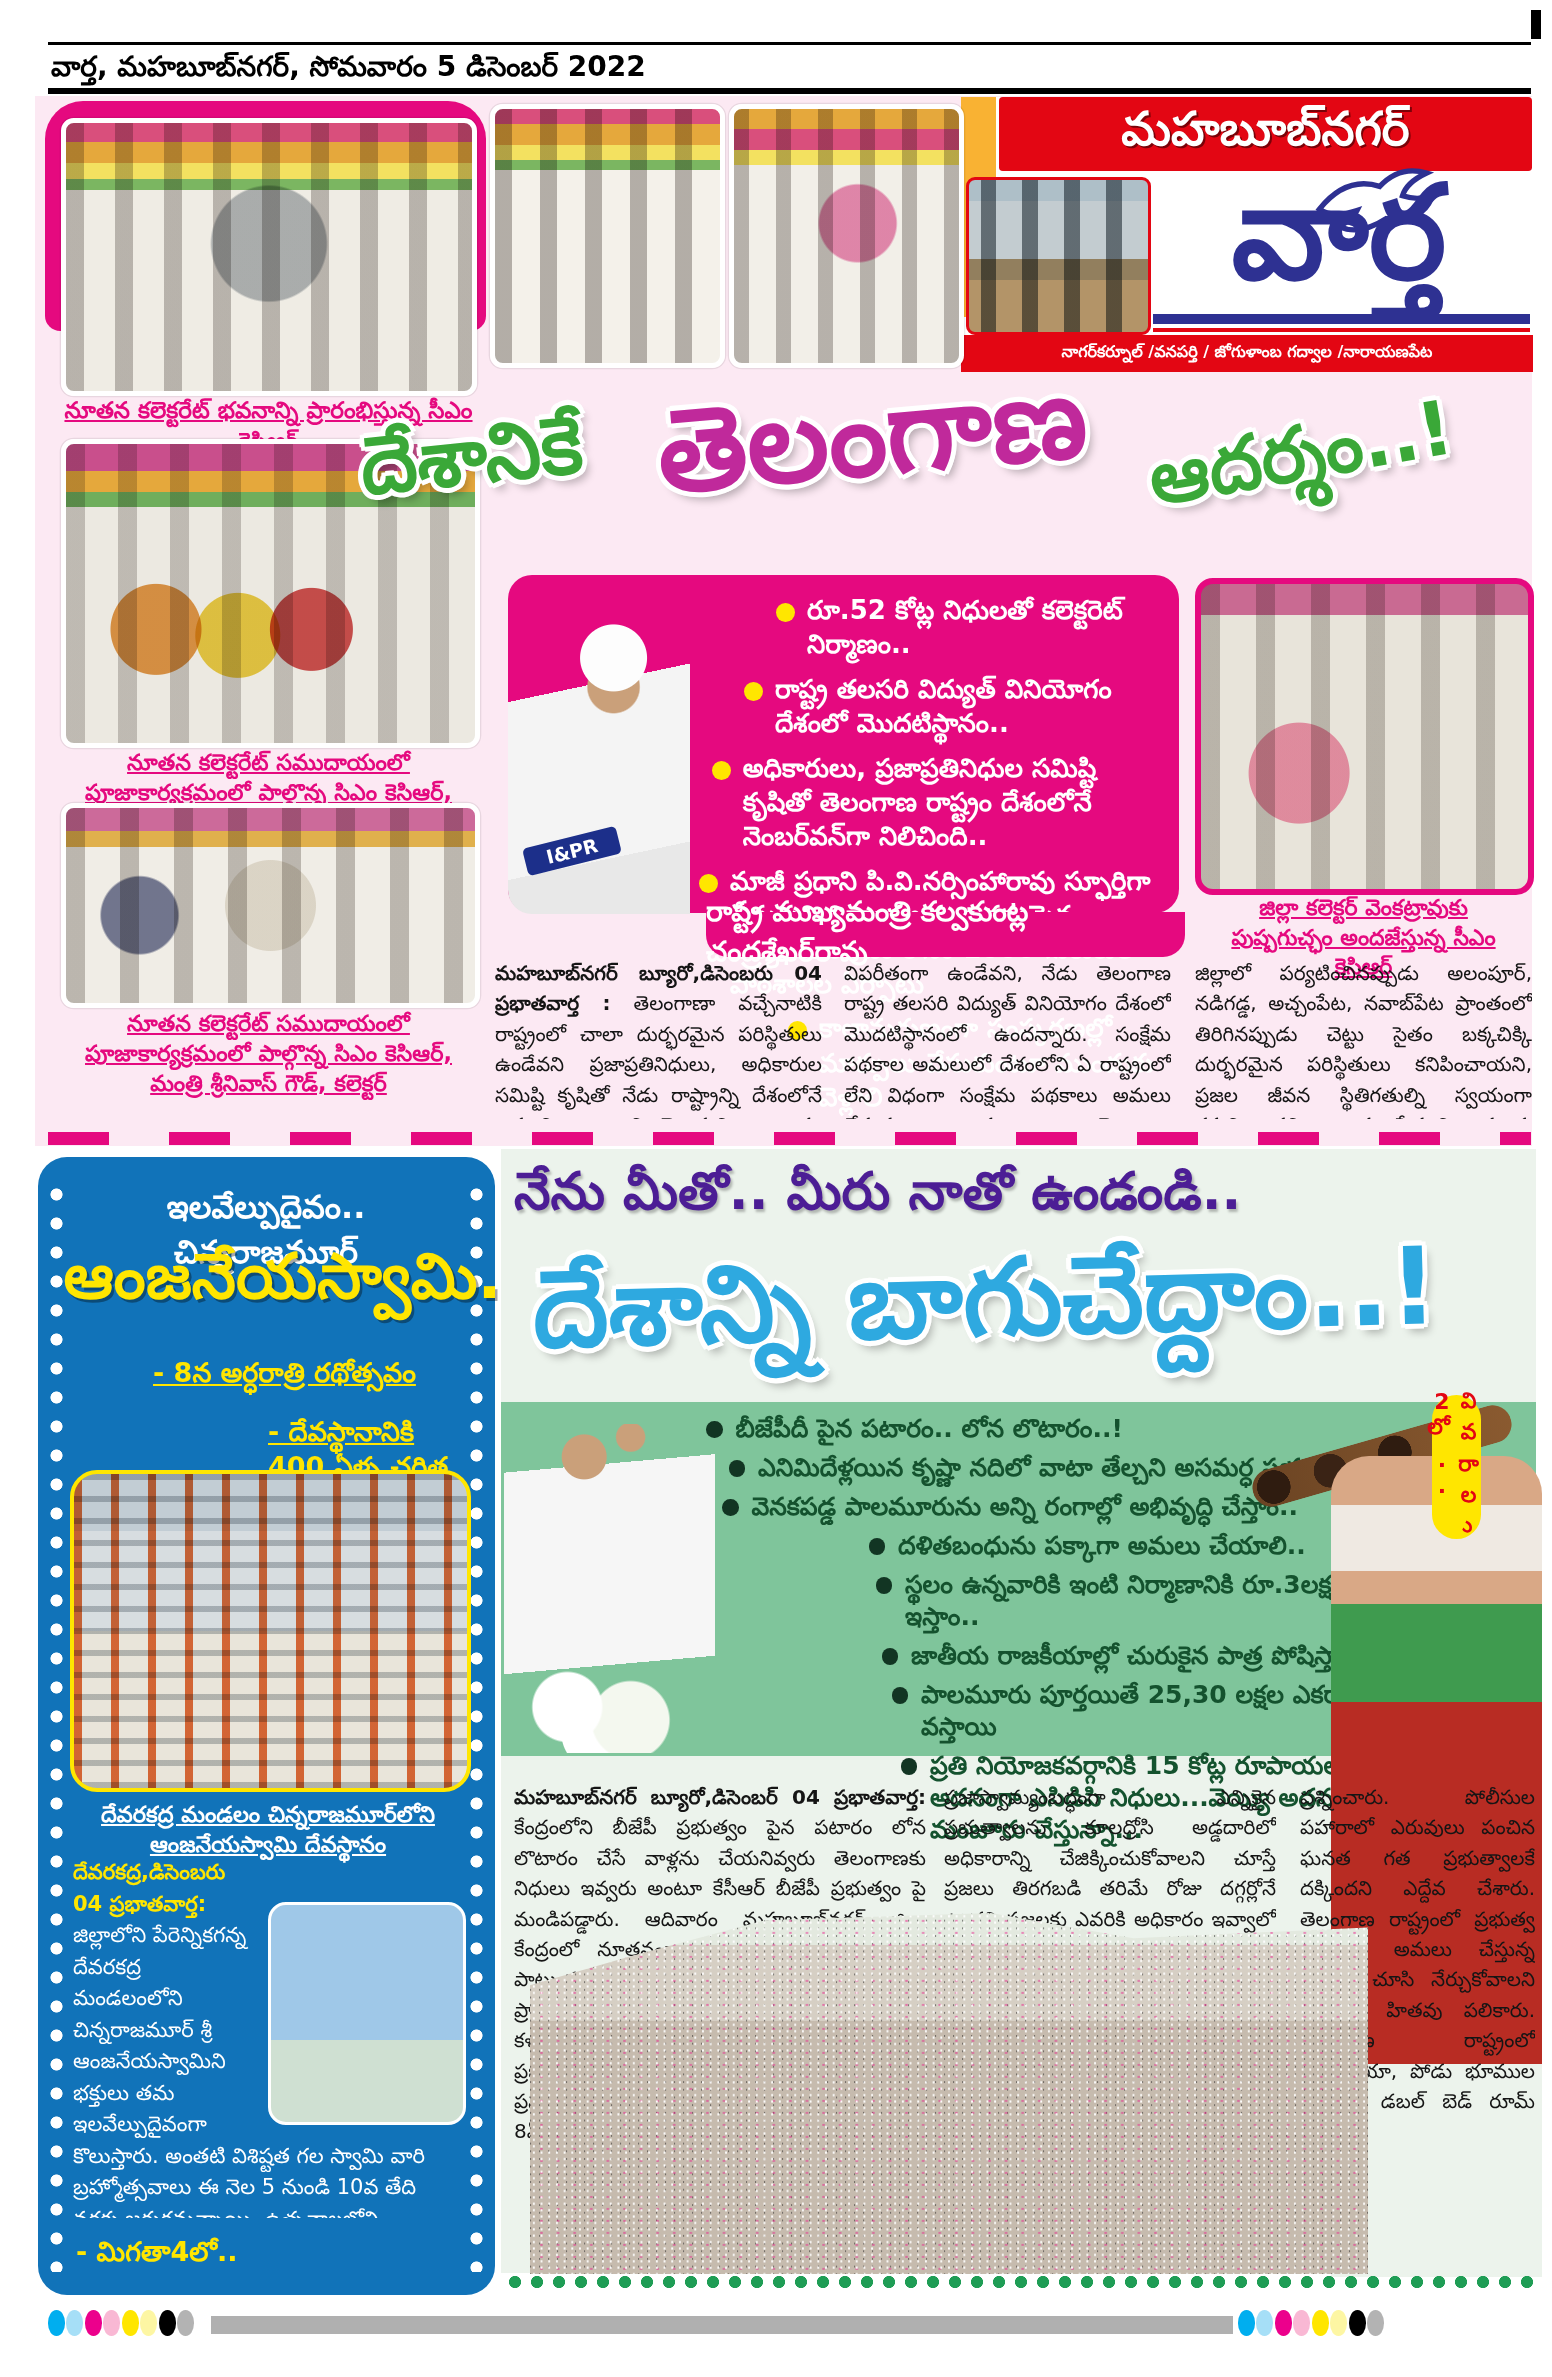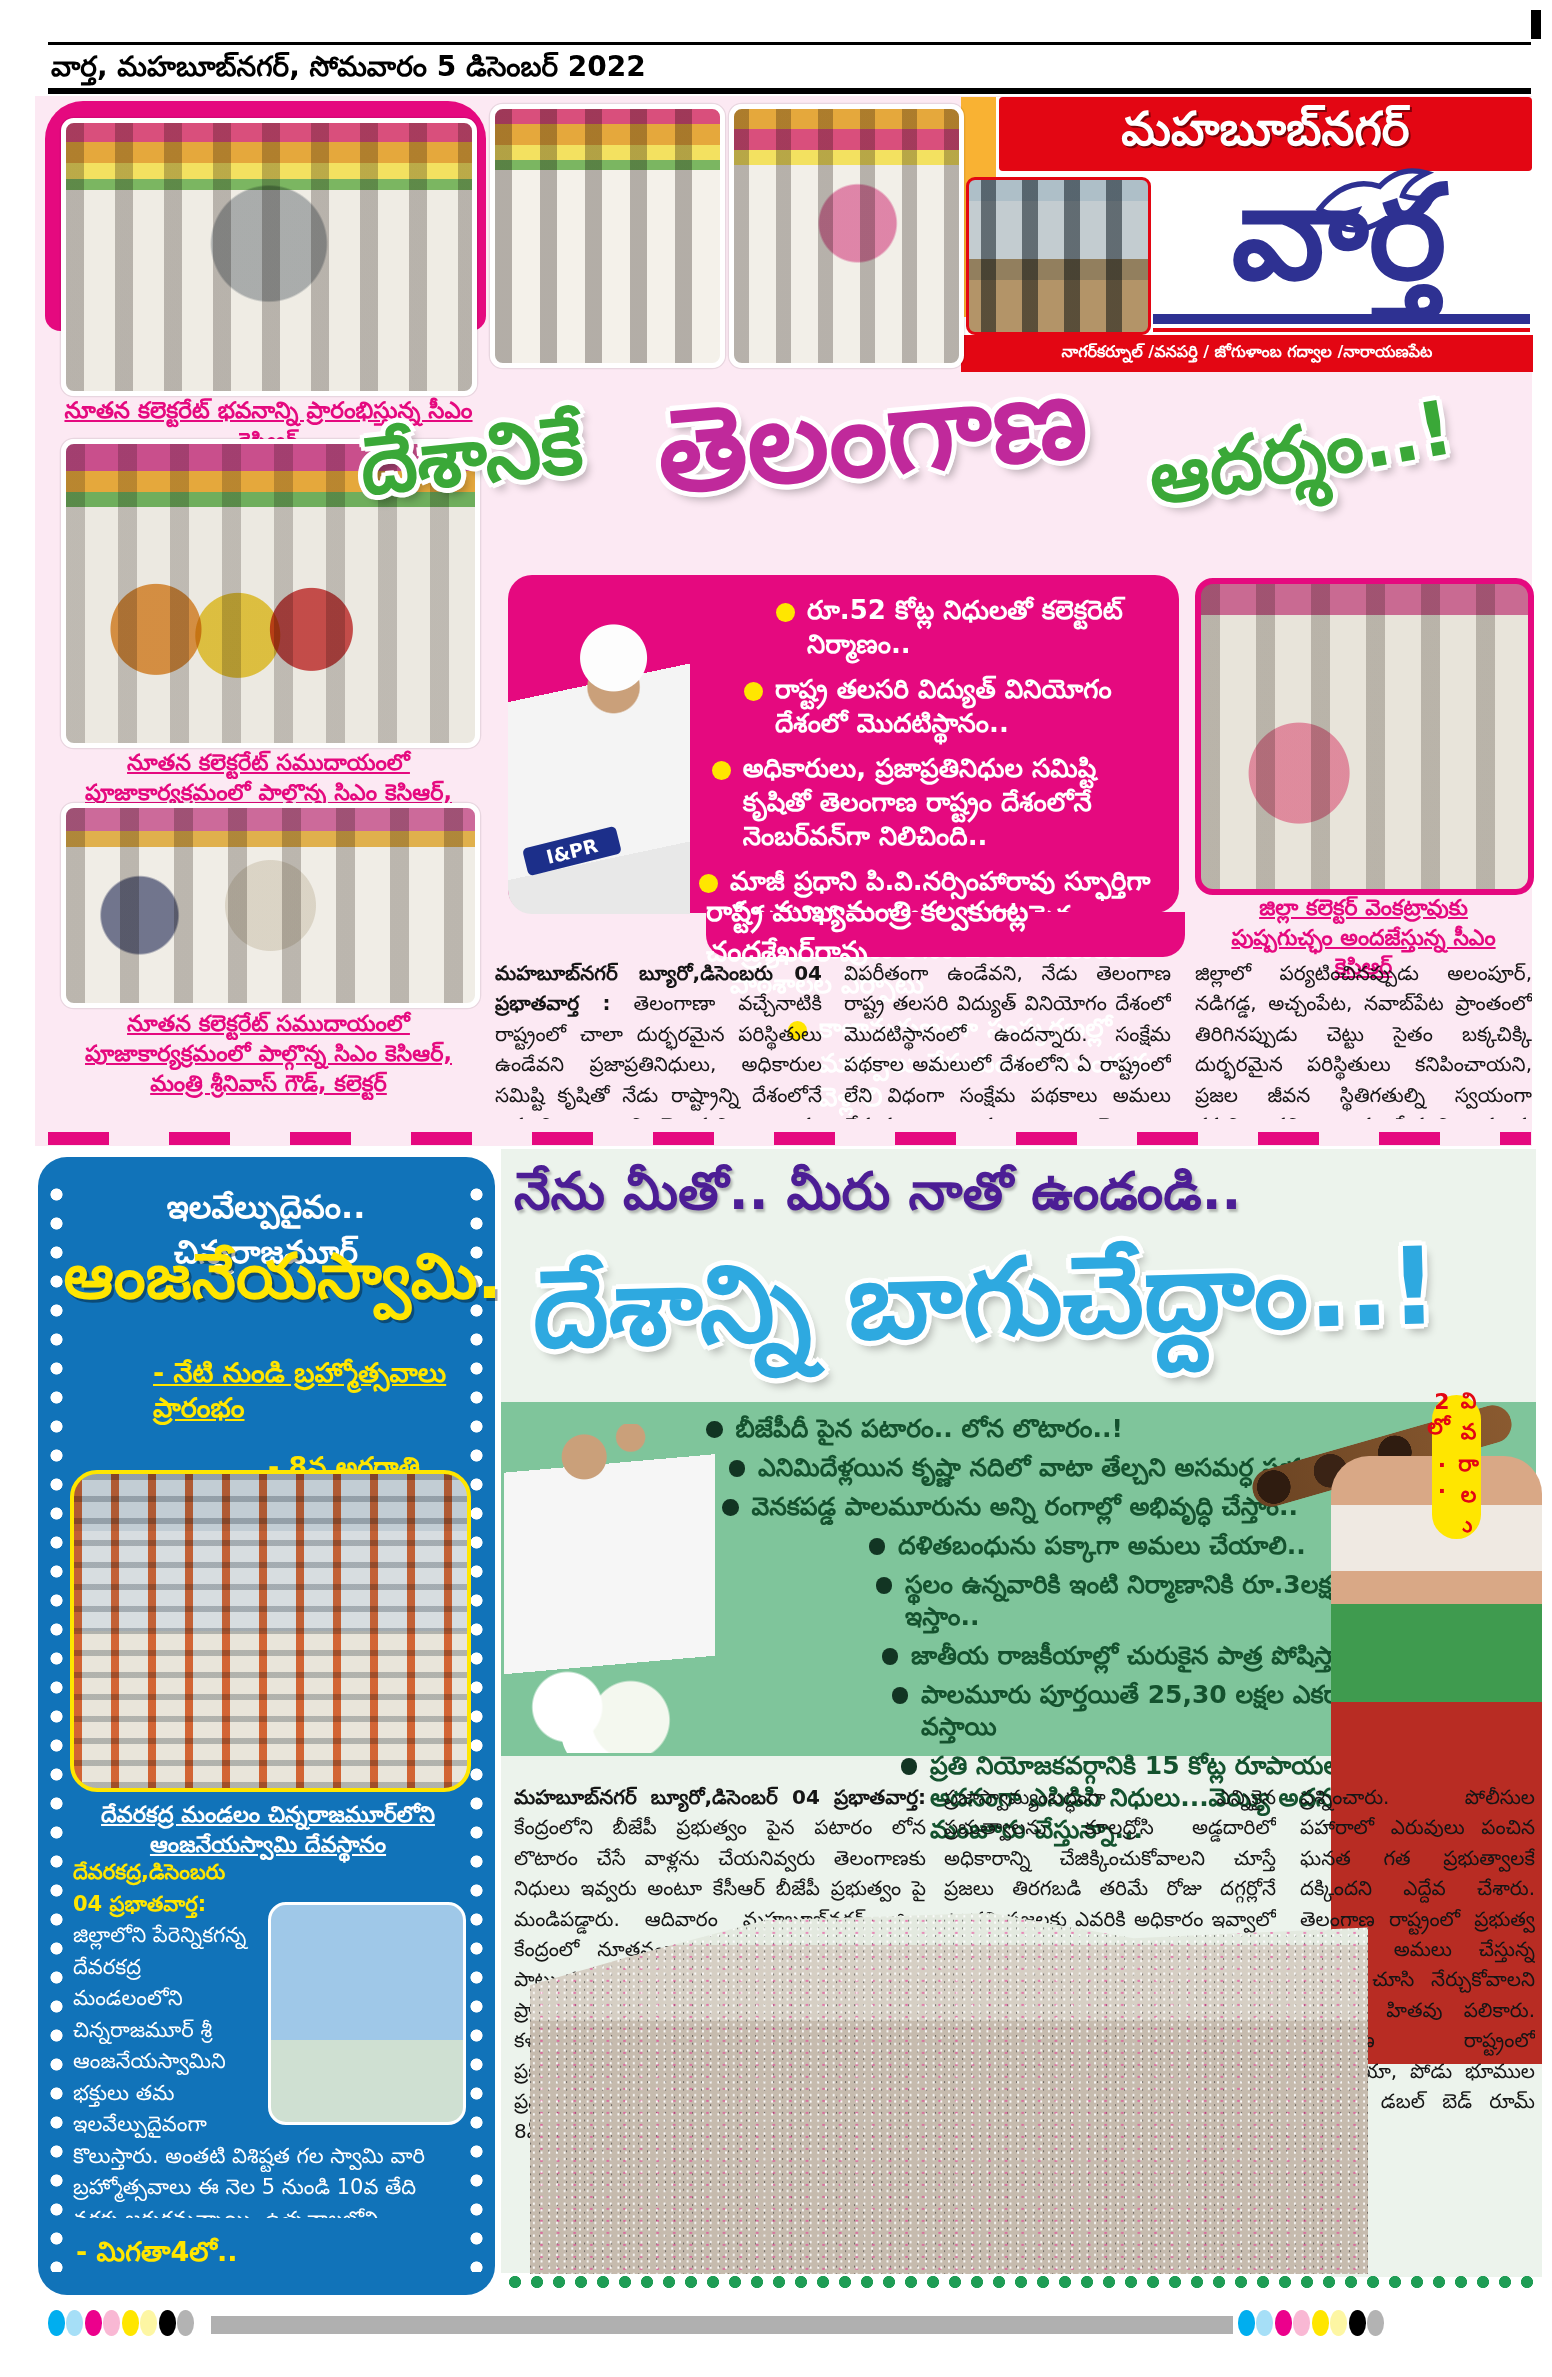--- a/index.html
+++ b/index.html
@@ -113,21 +113,20 @@
 </div>
 
 <div class="abs" style="left:48px;top:1132px;width:1483px;height:12.8px;background:repeating-linear-gradient(90deg,#e5097f 0 61px,transparent 61px 121px);"></div>
 
 <div class="abs" style="left:38px;top:1157px;width:457px;height:1138px;background:#1173b9;border-radius:29px;">
   <div class="abs dotcol" style="left:9px;top:23px;width:19px;height:1092px;"></div>
   <div class="abs dotcol" style="right:9px;top:23px;width:19px;height:1092px;"></div>
   <div class="abs" style="left:38px;top:31px;width:380px;text-align:center;color:#fff;font-weight:900;font-size:32px;">ఇలవేల్పుదైవం.. చిన్నరాజమూర్</div>
   <div class="abs" style="left:25.5px;top:83px;width:406px;text-align:center;color:#ffe600;font-weight:900;font-size:63px;text-shadow:2.6px 3.2px 0 rgba(0,0,0,.35);">ఆంజనేయస్వామి..</div>
   <div class="abs temple-points" style="left:38px;top:198px;width:383px;">
-      <div>- నేటి నుండి బ్రహ్మోత్సవాలు ప్రారంభం</div>
       <div>- 8న అర్ధరాత్రి రథోత్సవం</div>
       <div>- దేవస్థానానికి 400 ఏళ్ళ చరిత్ర</div>
     </div>
   <div class="abs ph" style="left:32px;top:313px;width:393px;height:314px;border:4.5px solid #ffe600;border-radius:27px;background:linear-gradient(180deg,#c2cdd4 0 18%,#d7dde0 18% 50%,#e9e5da 50% 100%),repeating-linear-gradient(0deg,rgba(120,130,138,.45) 0 6.4px,transparent 6.4px 22px),repeating-linear-gradient(90deg,rgba(226,87,27,.85) 0 7.7px,transparent 7.7px 37px);background-blend-mode:multiply;"></div>
   <div class="abs" style="left:45px;top:642px;width:370px;text-align:center;color:#fff;font-weight:bold;font-size:22.4px;line-height:1.35;text-decoration:underline;">దేవరకద్ర మండలం చిన్నరాజమూర్‌లోని ఆంజనేయస్వామి దేవస్థానం</div>
   <div class="abs" style="left:35px;top:700px;width:393px;height:361px;color:#fff;font-size:21px;line-height:1.5;text-align:left;overflow:hidden;">
     <div class="abs ph" style="position:relative;float:right;margin:45px 0 6.4px 12.8px;width:192px;height:217px;border:3.2px solid #fff;border-radius:18px;background:linear-gradient(180deg,#9fc8e8 0 62%,#cfe0d2 62% 100%),radial-gradient(circle at 50% 16%,#2f9e44 0 16.6px,transparent 18px),radial-gradient(circle at 50% 30%,#e8b4a0 0 22px,transparent 23px),linear-gradient(180deg,transparent 0 34%,rgba(210,60,60,.85) 34% 58%,rgba(230,170,150,.9) 58% 86%,transparent 86%);background-blend-mode:normal;"></div>
     <span class="dl" style="color:#ffe600;">దేవరకద్ర,డిసెంబరు 04 ప్రభాతవార్త:</span>
     <span>జిల్లాలోని పేరెన్నికగన్న దేవరకద్ర మండలంలోని చిన్నరాజమూర్ శ్రీ ఆంజనేయస్వామిని భక్తులు తమ ఇలవేల్పుదైవంగా కొలుస్తారు. అంతటి విశిష్టత గల స్వామి వారి బ్రహ్మోత్సవాలు ఈ నెల 5 నుండి 10వ తేది వరకు జరుగనున్నాయి. ఉత్సవాలలోని ప్రధానఘట్టమైన స్వామి వారి రథోత్సవాన్ని ఈ నెల 8న అర్ధరాత్రి దాటిన తరువాత నిర్వహించనున్నారు. ప్రతి ఏడాది స్వామి వారి బ్రహ్మోత్సవాలను అత్యంత ఘనంగా నిర్వహిస్తారు. అందులో భాగంగానే ఈ ఏడాది కూడ స్వామి వారి బ్రహ్మోత్సవాలకు సంబంధిత అధికారులు,గ్రామస్థులు,నిర్వహకులు అన్ని ఏర్పాట్లు చేశారు.</span>
   </div>

